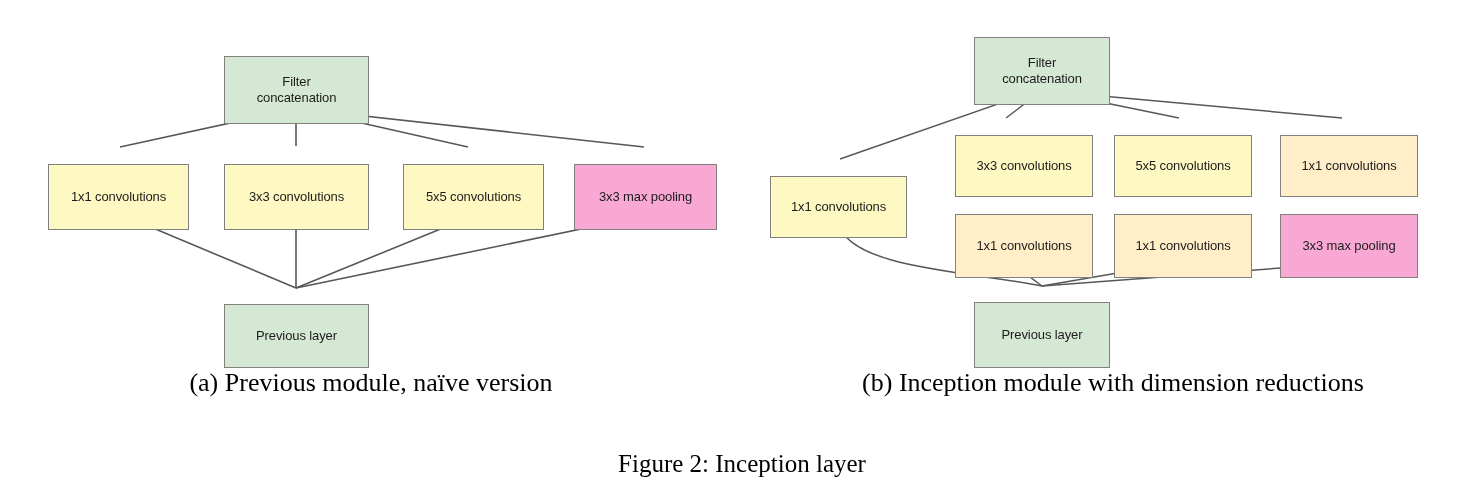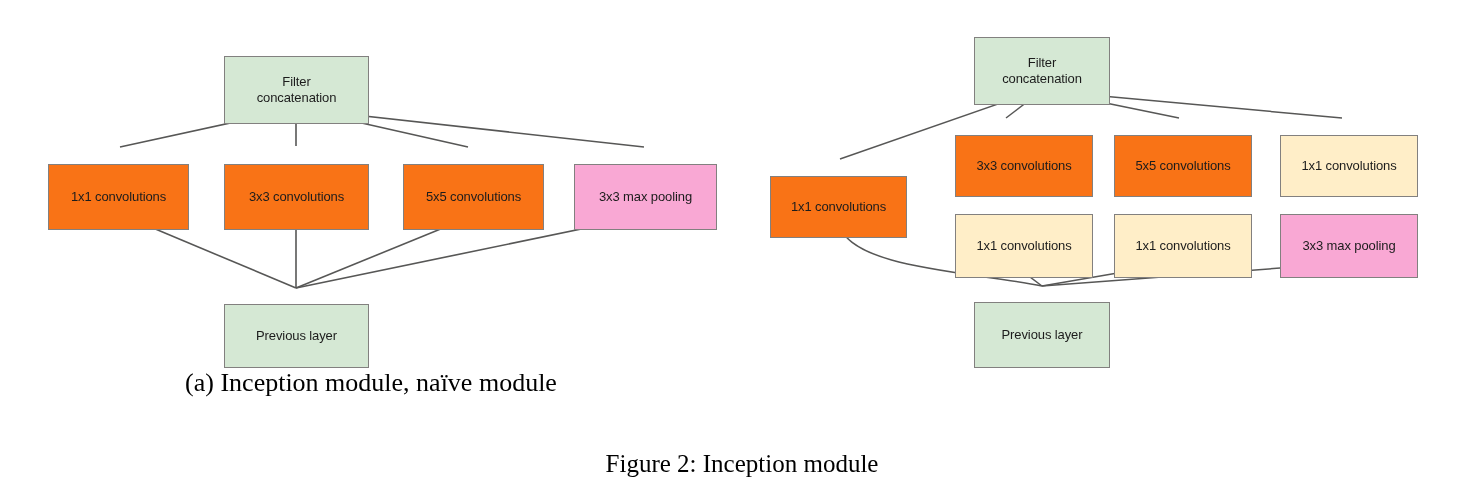--- a/index.html
+++ b/index.html
@@ -47,21 +47,21 @@
     text-align: center;
     font-family: "Liberation Sans", sans-serif;
     font-size: 13px;
     line-height: 1.25;
     color: #1c1c1c;
     letter-spacing: -0.1px;
     white-space: pre-line;
     margin-top: 16px;
   }
   .node.green  { background: #d5e8d4; }
-  .node.blue   { background: #f97316; }
+  .node.blue   { background: #fef9c3; }
   .node.yellow { background: #ffeec8; }
   .node.red    { background: #f9a8d4; }
 
   .caption {
     position: absolute;
     font-family: "Liberation Serif", serif;
     font-size: 26px;
     color: #000000;
     text-align: center;
     white-space: nowrap;
@@ -146,16 +146,17 @@
     <div class="node blue" style="left:28px;top:160px;width:137px;height:62px;">1x1 convolutions</div>
     <div class="node blue" style="left:213px;top:119px;width:138px;height:62px;">3x3 convolutions</div>
     <div class="node blue" style="left:372px;top:119px;width:138px;height:62px;">5x5 convolutions</div>
     <div class="node yellow" style="left:538px;top:119px;width:138px;height:62px;">1x1 convolutions</div>
     <div class="node yellow" style="left:213px;top:198px;width:138px;height:64px;">1x1 convolutions</div>
     <div class="node yellow" style="left:372px;top:198px;width:138px;height:64px;">1x1 convolutions</div>
     <div class="node red" style="left:538px;top:198px;width:138px;height:64px;">3x3 max pooling</div>
     <div class="node green" style="left:232px;top:286px;width:136px;height:66px;">Previous layer</div>
   </div>
 
-  <div class="caption" id="caption-a">(a)  Inception module, naïve module</div>
-  <div id="figure-caption">Figure 2: Inception module</div>
+  <div class="caption" id="caption-a">(a)  Previous module, naïve version</div>
+  <div class="caption" id="caption-b">(b)  Inception module with dimension reductions</div>
+  <div id="figure-caption">Figure 2: Inception layer</div>
 
 </div>
 
 </body></html>

